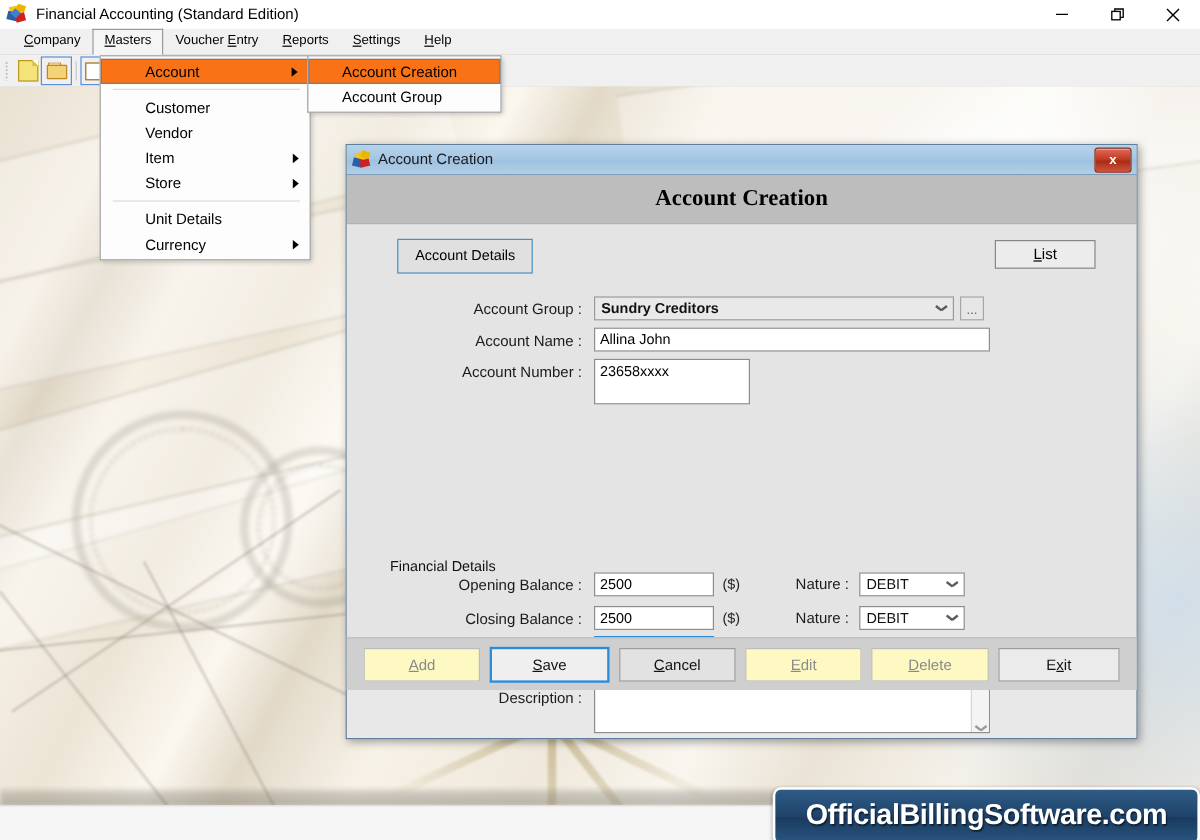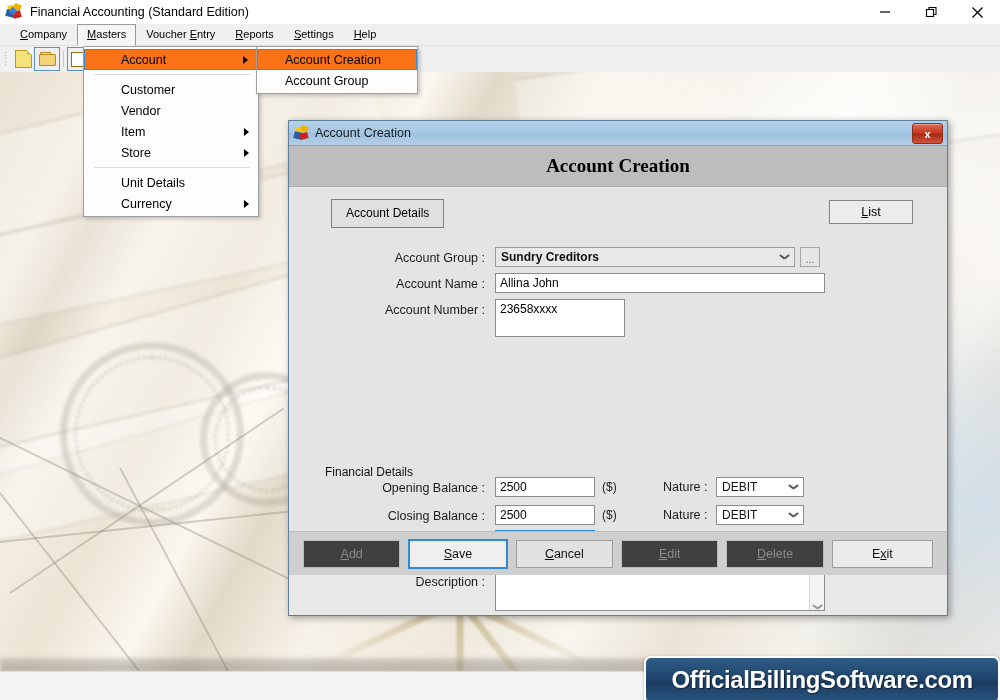--- a/index.html
+++ b/index.html
@@ -297,21 +297,21 @@
     display: flex; align-items: center; box-sizing: border-box;
     padding: 0 14px;
   }
   .fbtn {
     height: 26px; width: 96px;
     background: #e2e2e2; border: 1px solid #9d9d9d;
     display:flex; align-items:center; justify-content:center;
     font-size: 12.5px; color: #111;
     margin-right: 8px;
   }
-  .fbtn.disabled { color: #8a8a8a; background: #404040; border-color: #bcbcbc; justify-content: center; }
+  .fbtn.disabled { color: #8a8a8a; background: #fef9c3; border-color: #bcbcbc; justify-content: center; }
   .fbtn.focused { border: 2px solid #2e8bd6; background: #efefef; }
   .fbtn.exit { margin-left: auto; margin-right: 0; width: 100px; background: #ebebeb; }
 
   
   .statusbar {
     position: absolute; left: 0; bottom: 0; width: 1000px; height: 28px;
     background: #f5f5f5; border-top: 1px solid #dcdcdc;
   }
   .watermark {
     position: absolute; right: 0px; bottom: -4px;

